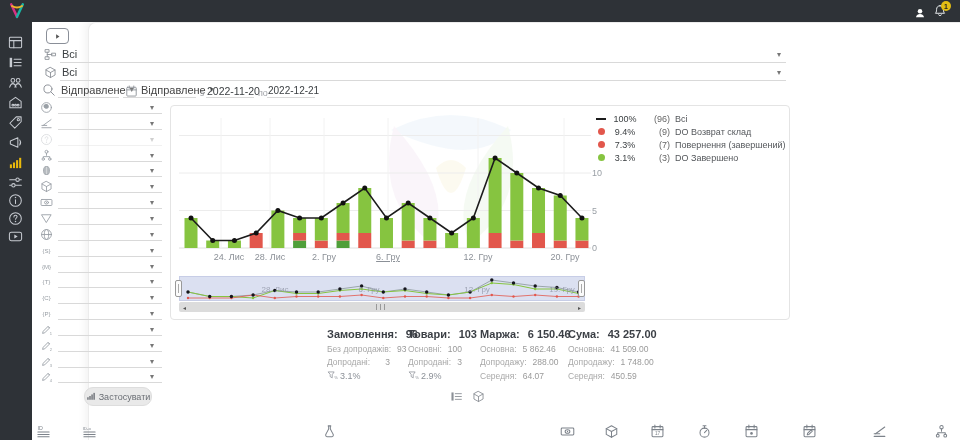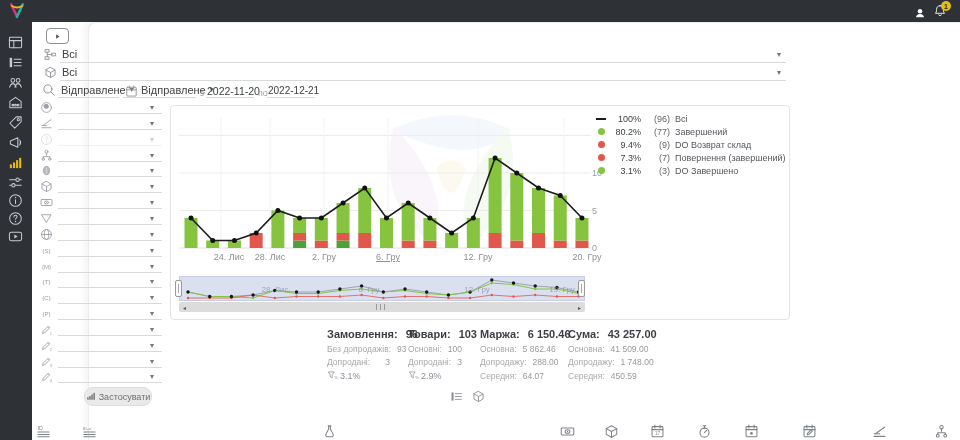--- a/index.html
+++ b/index.html
@@ -27,21 +27,21 @@
     font-size:9px;color:#6b6f75;cursor:pointer}
   #chart-card{left:170px;top:105px;width:620px;height:215px;border:1px solid #e4e4e4;
     border-radius:4px;background:#fff;box-sizing:border-box;z-index:2}
   .ytick{position:absolute;font-size:9px;color:#9aa0a6}
   .xtick{position:absolute;font-size:9px;color:#8b9097;transform:translateX(-50%);white-space:nowrap}
   #legend{position:absolute;left:424px;top:6px}
   .leg-row{display:flex;align-items:center;height:13px;font-size:9px;white-space:nowrap}
   .leg-sw{width:12px;display:flex;justify-content:center}
   .leg-dot{width:7px;height:7px;border-radius:50%}
   .leg-line{width:10px;height:2px;background:#1c1c1c}
-  .leg-pct{width:32px;text-align:right;color:#3c4043;margin-left:2px}
+  .leg-pct{width:32px;text-align:center;color:#3c4043;margin-left:2px}
   .leg-cnt{width:26px;text-align:right;color:#666;margin-left:3px}
   .leg-lab{margin-left:5px;color:#55585c}
   #navigator{position:absolute;left:8px;top:170px;width:406px;height:25px;background:#dbe0f1;
     border:1px solid #c7cde6;box-sizing:border-box}
   .nav-lab{position:absolute;font-size:8px;color:#8a8fa0;opacity:.75;transform:translateX(-50%);white-space:nowrap}
   .nav-handle{position:absolute;width:7px;height:17px;top:174px;background:#fbfbfb;border:1px solid #999;
     border-radius:2px;box-sizing:border-box;cursor:ew-resize}
   .nav-handle i{position:absolute;left:2px;top:3px;bottom:3px;width:1px;background:#aaa}
   #scrollbar{position:absolute;left:8px;top:196px;width:406px;height:10px;background:#dcdcdc;border-radius:2px}
   .sc-arr{position:absolute;top:0;width:11px;height:10px;font-size:6px;color:#555;display:flex;
@@ -459,38 +459,30 @@
       <div class="ytick" style="left: 421px; top: 137px;">0</div>
       <div class="ytick" style="left: 421px; top: 99.5px;">5</div>
       <div class="ytick" style="left: 421px; top: 62px;">10</div>
     </div>
   <div id="xticks">
       <div class="xtick" style="left: 58px; top: 146px;">24. Лис</div>
       <div class="xtick" style="left: 99px; top: 146px;">28. Лис</div>
       <div class="xtick" style="left: 153px; top: 146px;">2. Гру</div>
       <div class="xtick" style="left: 217px; top: 146px; text-decoration: underline;">6. Гру</div>
       <div class="xtick" style="left: 307px; top: 146px;">12. Гру</div>
-      <div class="xtick" style="left: 416px; top: 146px;">20. Гру</div>
+      <div class="xtick" style="left: 394px; top: 146px;">20. Гру</div>
     </div>
   <div id="legend">
       <div class="leg-row">
         <div class="leg-sw">
           <div class="leg-line"></div>
         </div>
         <div class="leg-pct">100%</div>
         <div class="leg-cnt">(96)</div>
         <div class="leg-lab">Всі</div>
-      </div>
-      <div class="leg-row">
-        <div class="leg-sw">
-          <div class="leg-dot" style="background: rgb(134, 196, 64);"></div>
-        </div>
-        <div class="leg-pct">80.2%</div>
-        <div class="leg-cnt">(77)</div>
-        <div class="leg-lab">Завершений</div>
       </div>
       <div class="leg-row">
         <div class="leg-sw">
           <div class="leg-dot" style="background: rgb(226, 87, 76);"></div>
         </div>
         <div class="leg-pct">9.4%</div>
         <div class="leg-cnt">(9)</div>
         <div class="leg-lab">DO Возврат склад</div>
       </div>
       <div class="leg-row">

